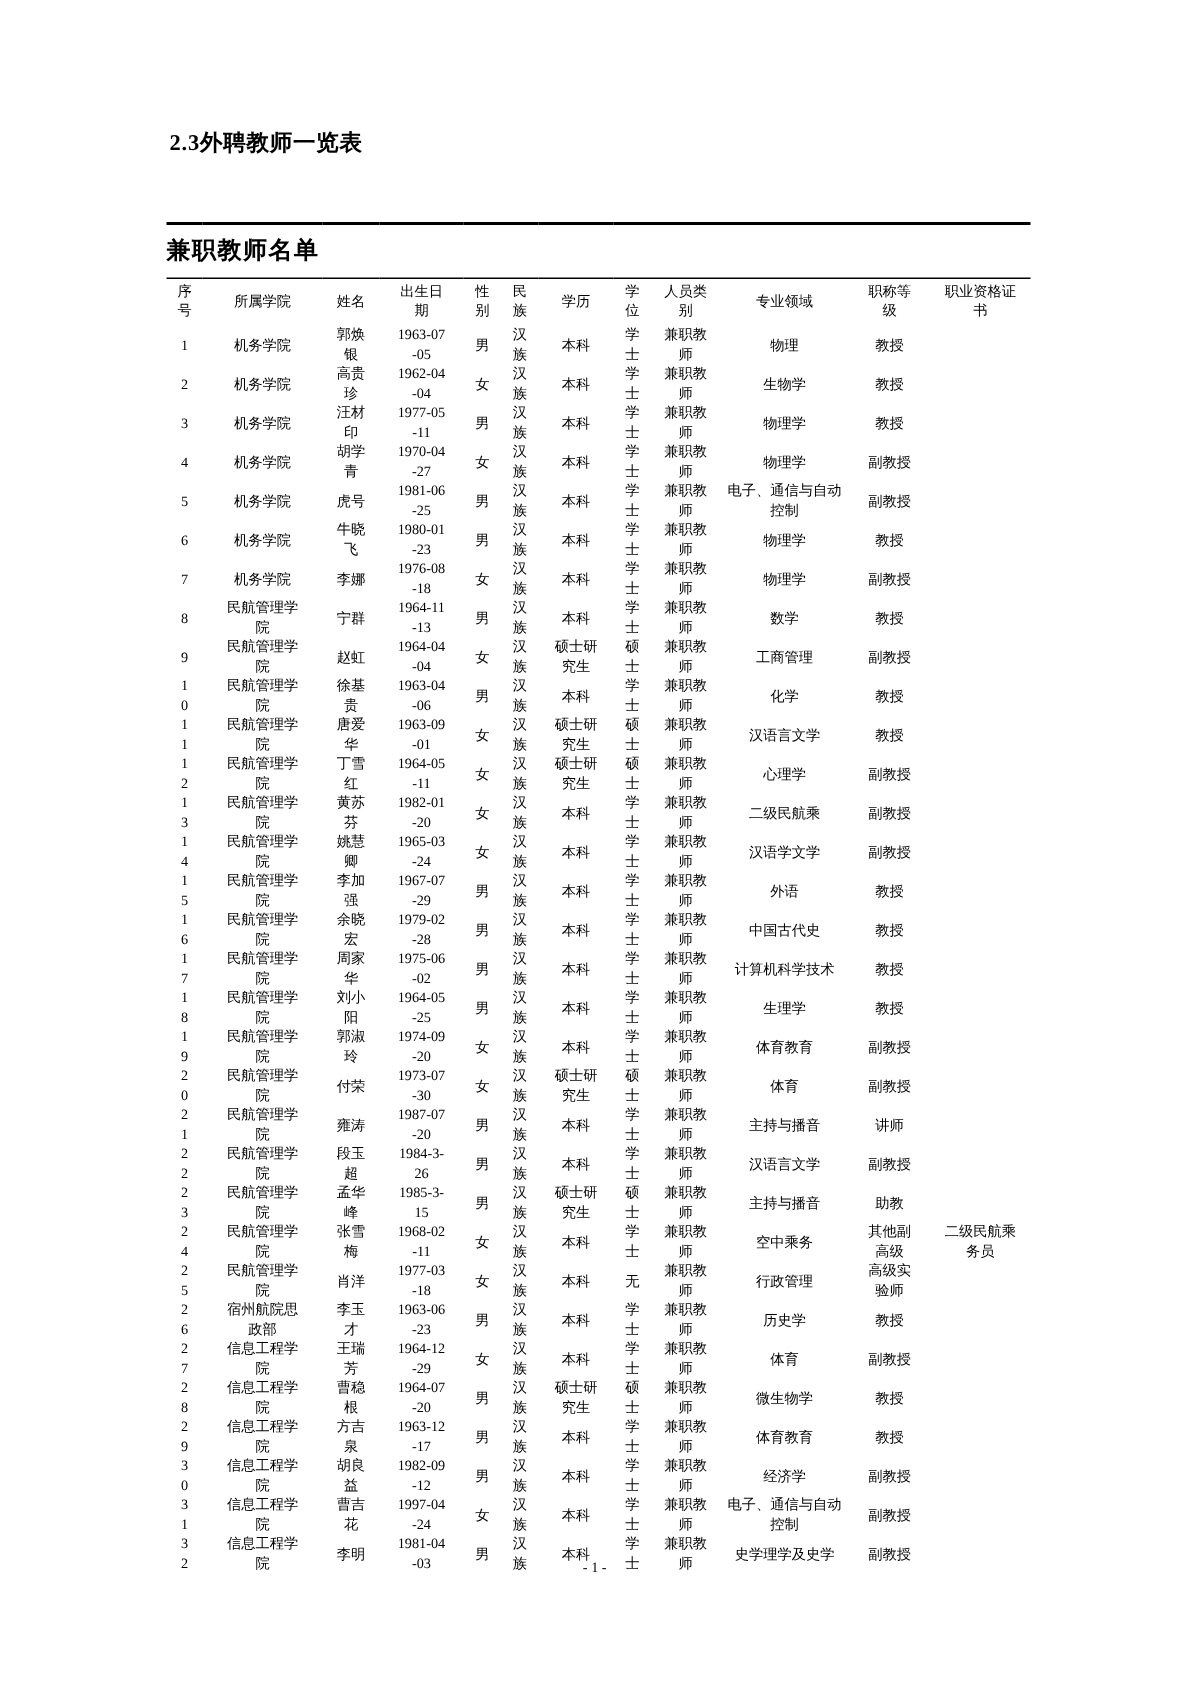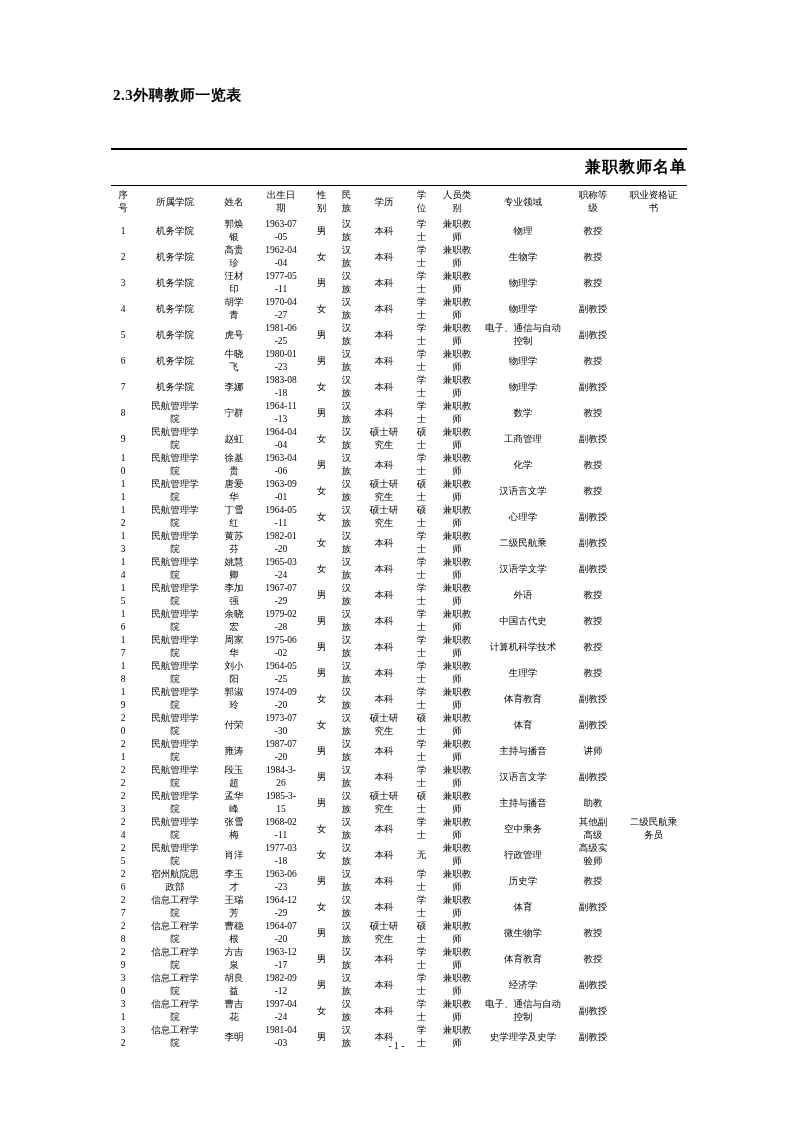--- a/index.html
+++ b/index.html
@@ -43,21 +43,21 @@
   .c6  { width: 50px; }
   .c7  { width: 25px; }
   .c8  { width: 46px; }
   .c9  { width: 86px; }
   .c10 { width: 54px; }
   .c11 { width: 67px; }
   tr.table-title-row th {
     height: 35px;
     font-size: 16px;
     font-weight: bold;
-    text-align: right;
+    text-align: left;
     vertical-align: middle;
     border-bottom: 1px solid #000000;
     letter-spacing: 1px;
     padding: 0;
   }
   tr.header-row th {
     height: 32px;
     font-size: 9.5px;
     line-height: 13px;
     font-weight: normal;
@@ -246,21 +246,21 @@
           <td>兼职教
 师</td>
           <td>物理学</td>
           <td>教授</td>
           <td></td>
         </tr>
         <tr>
           <td>7</td>
           <td>机务学院</td>
           <td>李娜</td>
-          <td>1983-08
+          <td>1976-08
 -18</td>
           <td>女</td>
           <td>汉
 族</td>
           <td>本科</td>
           <td>学
 士</td>
           <td>兼职教
 师</td>
           <td>物理学</td>

